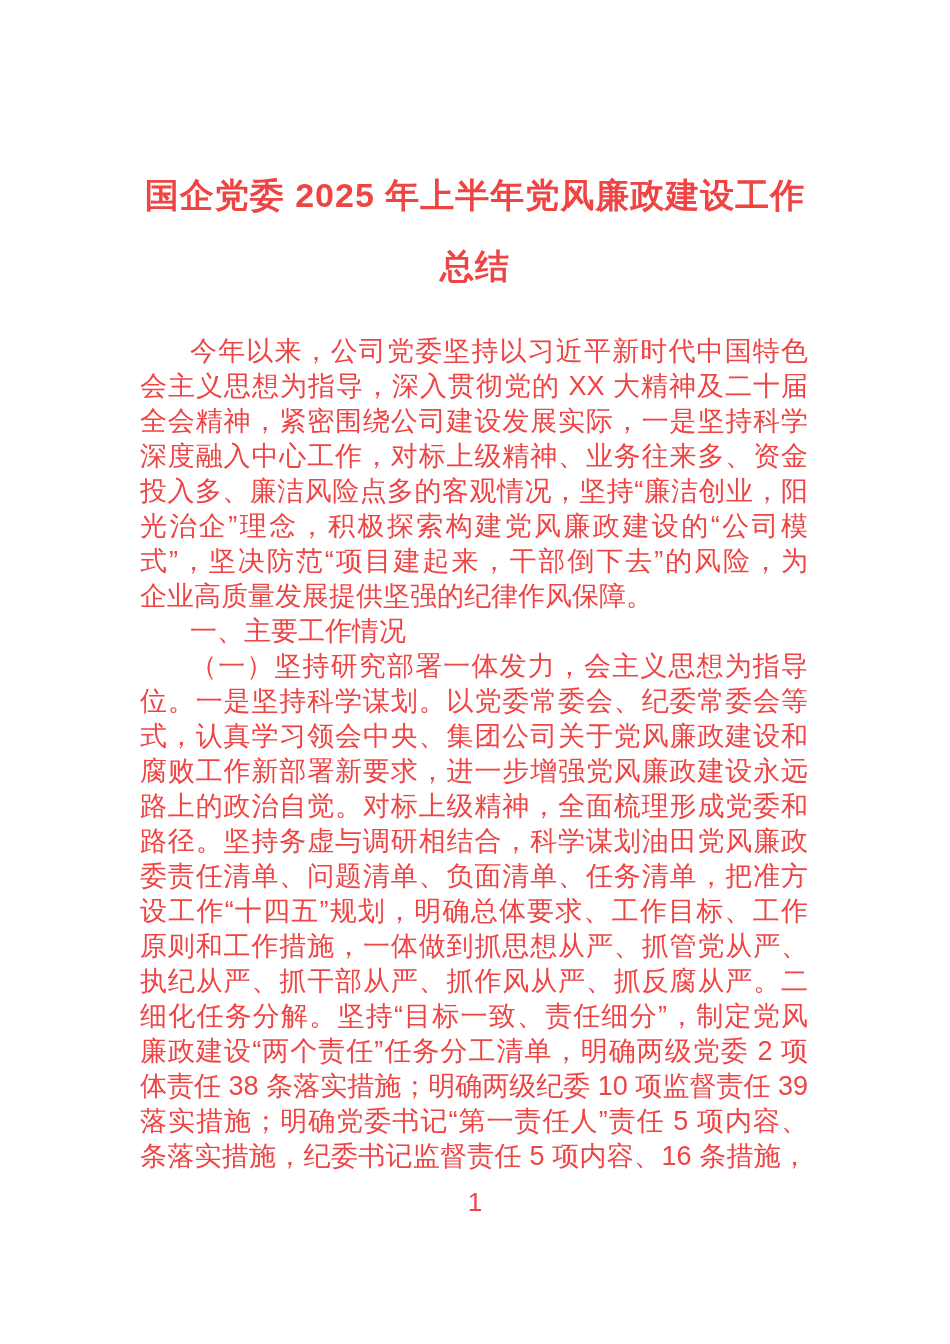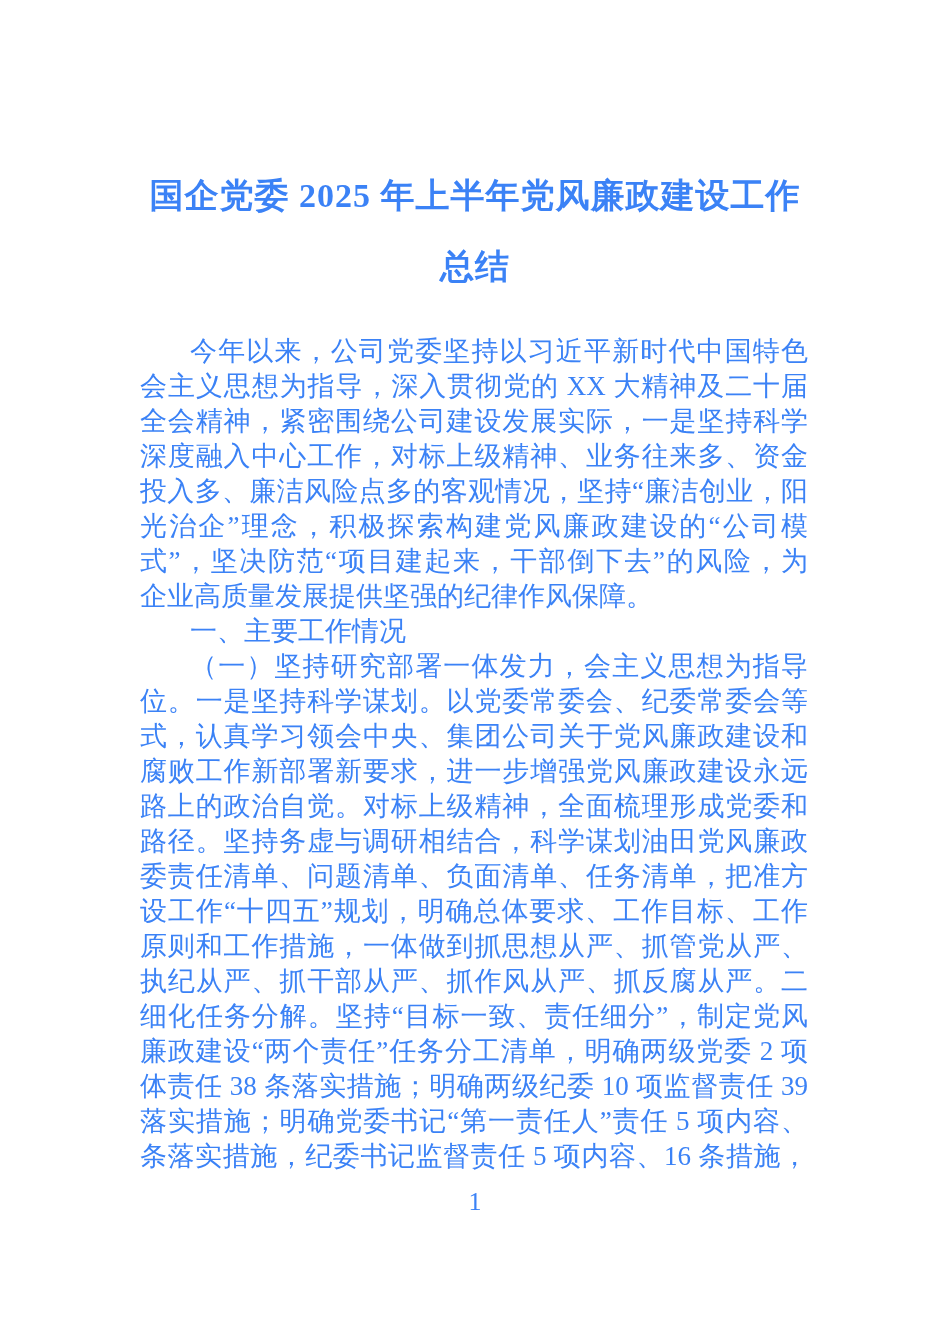--- a/index.html
+++ b/index.html
@@ -5,22 +5,22 @@
   html, body {
     margin: 0;
     padding: 0;
     background: #ffffff;
   }
   .page {
     position: relative;
     width: 950px;
     height: 1344px;
     background: #ffffff;
-    color: #3b82f6;
-    font-family: Liberation Serif, serif;
+    color: #ef4444;
+    font-family: Liberation Sans, sans-serif;
     overflow: hidden;
   }
   .doc-title {
     position: absolute;
     top: 160px;
     left: 70px;
     right: 70px;
     margin: 0;
     text-align: center;
     font-size: 34px;

